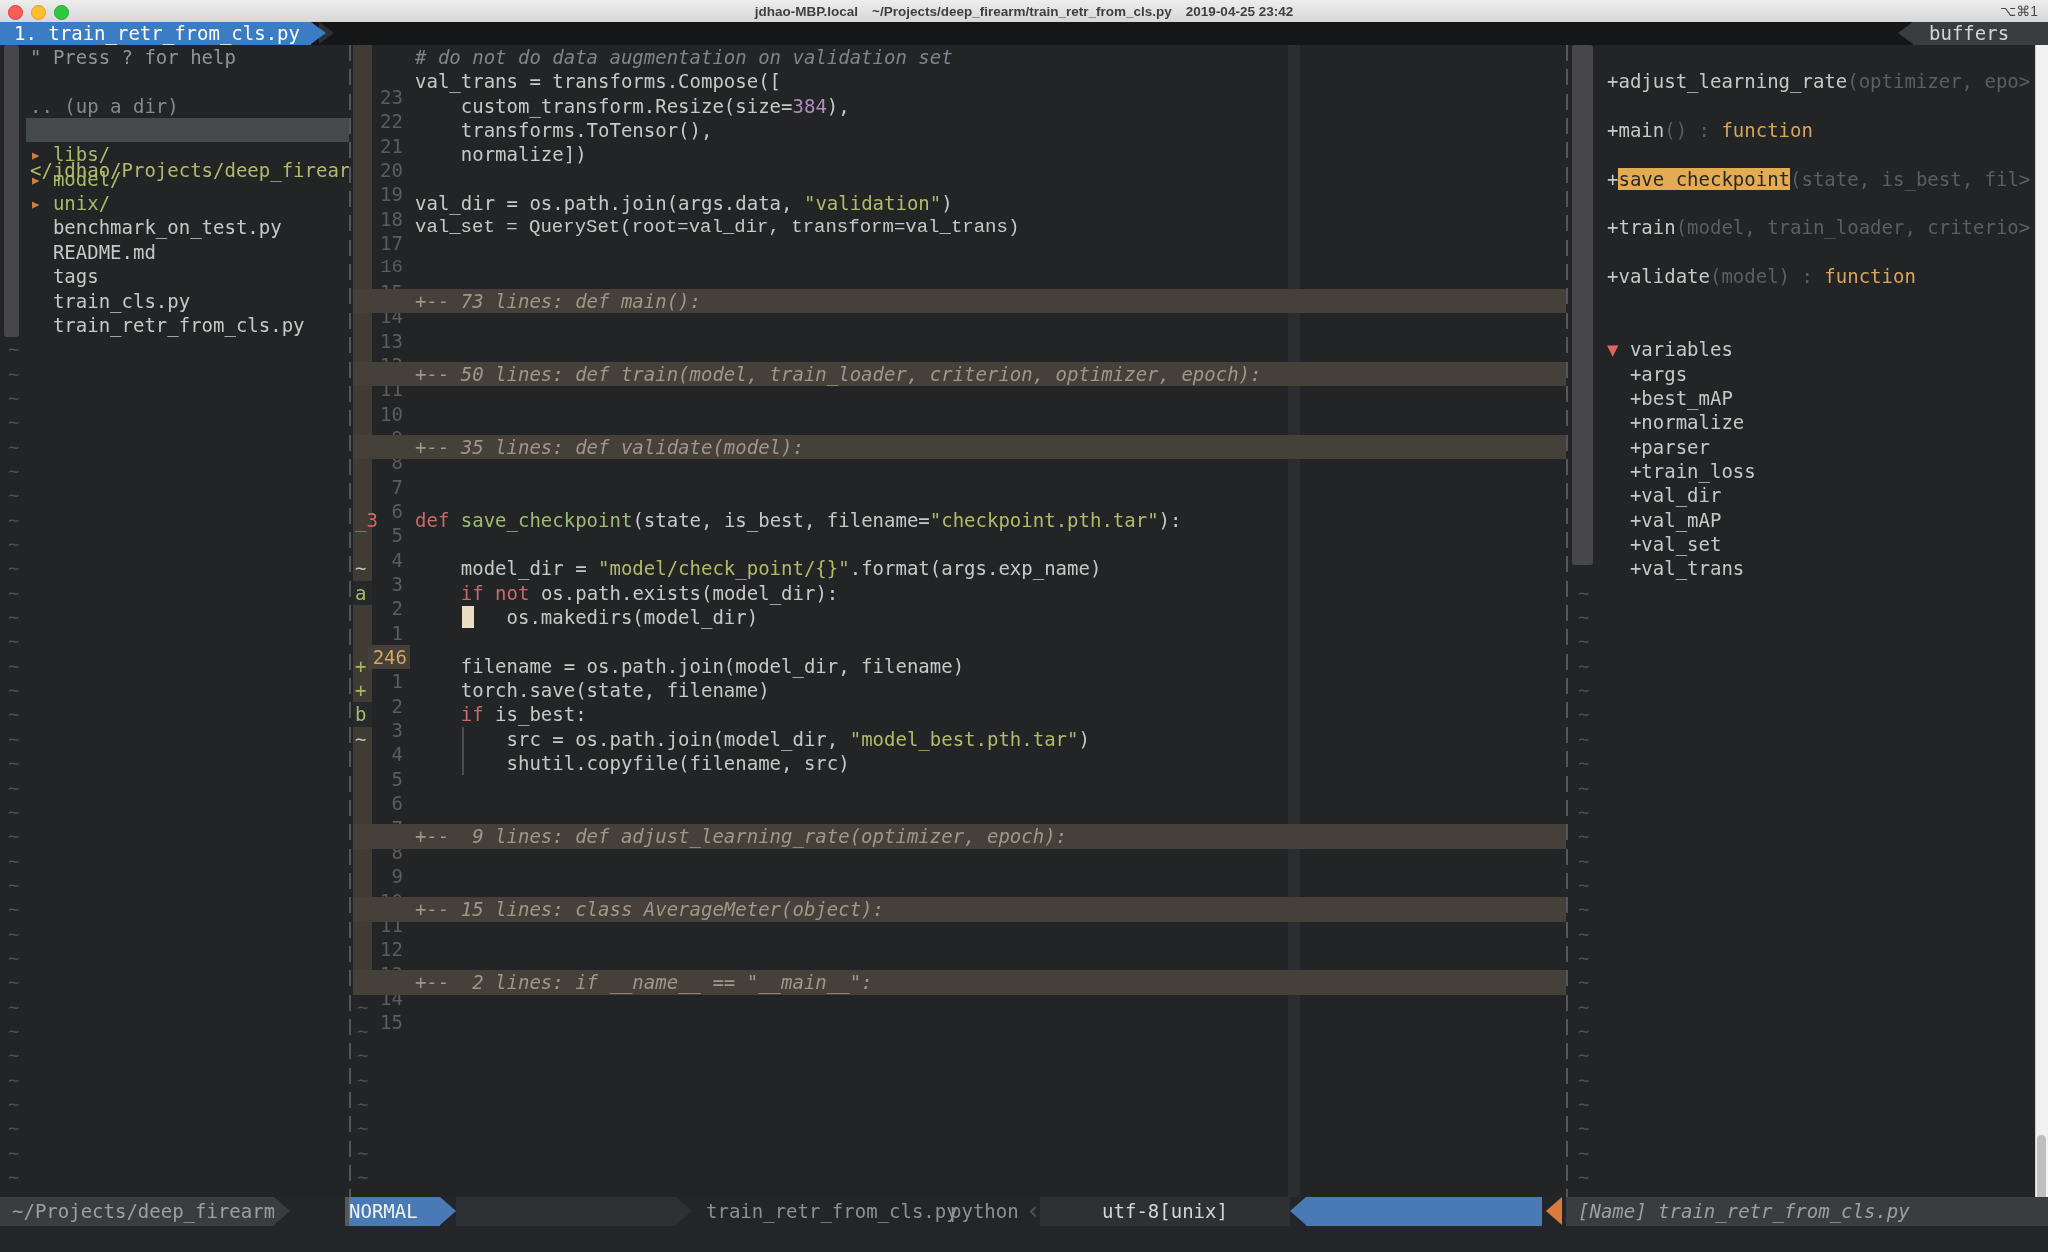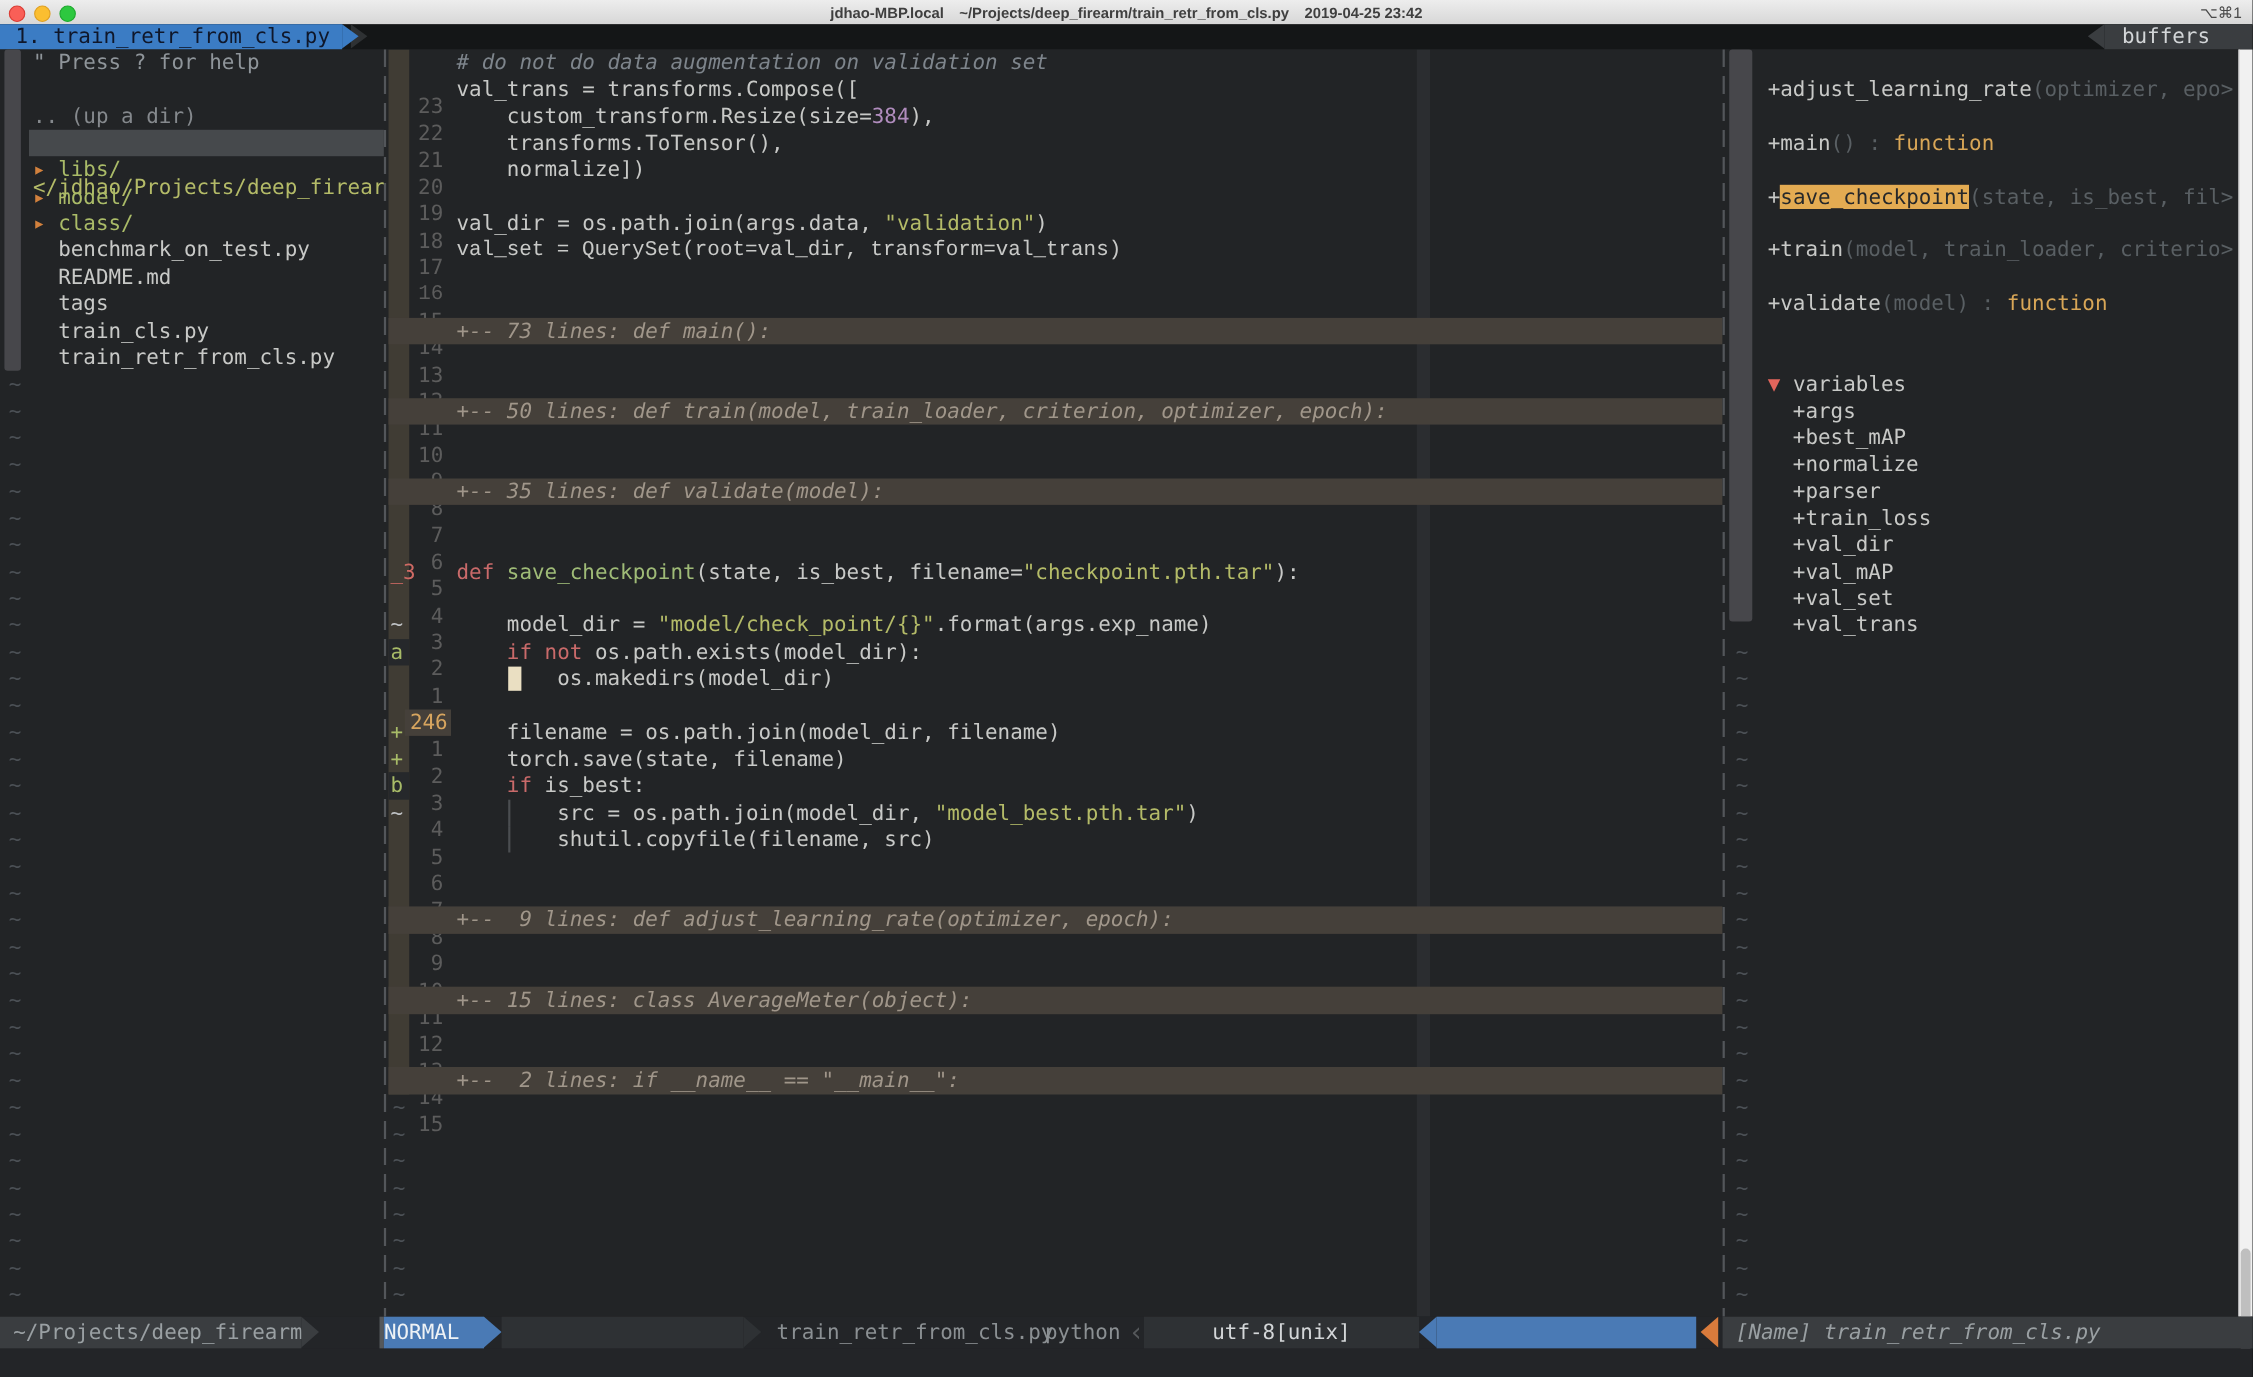--- a/index.html
+++ b/index.html
@@ -13,21 +13,21 @@
   .tl{width:13px;height:13px;border-radius:50%;}
   .tl.red{background:#f95f57;border:0.5px solid #da3c34;}
   .tl.yellow{background:#fbbe30;border:0.5px solid #dfa023;}
   .tl.green{background:#2dc83f;border:0.5px solid #1fa92f;}
   .title{position:absolute;left:0;right:0;top:0;height:22px;display:flex;
     justify-content:center;align-items:center;gap:14px;font-weight:bold;color:#3f3f3f;}
   .shortcut{position:absolute;right:10px;top:3px;font-size:14px;color:#4a4a4a;}
   
   .tabline{position:absolute;left:0;top:22px;width:2048px;height:23px;background:#141617;}
   .tab-active{position:absolute;left:0;top:0;height:23px;width:311px;
-    background:var(--tabBlue);color:#0f172a;font-size:19px;line-height:23px;padding-left:14px;box-sizing:border-box;white-space:pre;}
+    background:var(--tabBlue);color:#ffffff;font-size:19px;line-height:23px;padding-left:14px;box-sizing:border-box;white-space:pre;}
   .tab-arrow-dark{position:absolute;left:319px;top:0;width:0;height:0;
     border-top:11.5px solid transparent;border-bottom:11.5px solid transparent;border-left:15px solid #2e3133;}
   .tab-arrow{position:absolute;left:311px;top:0;width:0;height:0;
     border-top:11.5px solid transparent;border-bottom:11.5px solid transparent;border-left:15px solid var(--tabBlue);}
   .buffers-notch{position:absolute;left:1898px;top:0;width:0;height:0;
     border-top:11.5px solid transparent;border-bottom:11.5px solid transparent;border-right:15px solid #3a3d40;}
   .buffers-seg{position:absolute;left:1913px;top:0;height:23px;width:135px;background:#3a3d40;
     color:#d3d6d8;font-size:19px;line-height:23px;padding-left:16px;box-sizing:border-box;}
   
   .workspace{position:absolute;left:0;top:45px;width:2048px;height:1152px;background:var(--bg);}
@@ -113,21 +113,21 @@
   </div>
 
   <div class="workspace">
     <div id="nerdtree" class="pane">
         <div class="row" style="top: 0px;"><span style="position: absolute; left: 30px; white-space: pre;"><span class="tk-help">" Press ? for help</span></span></div>
         <div class="row" style="top: 24.35px;"><span style="position: absolute; left: 30px; white-space: pre;"></span></div>
         <div class="row" style="top: 48.7px;"><span style="position: absolute; left: 30px; white-space: pre;"><span class="tk-updir">.. (up a dir)</span></span></div>
         <div class="row hl" style="top: 73.05px;"><span style="position: absolute; left: 30px; white-space: pre; margin-top: 40px;"><span class="tk-rootpath">&lt;/jdhao/Projects/deep_firear</span></span></div>
         <div class="row" style="top: 97.4px;"><span style="position: absolute; left: 30px; white-space: pre;"><span class="tk-arrow">▸ </span><span class="tk-dir">libs/</span></span></div>
         <div class="row" style="top: 121.75px;"><span style="position: absolute; left: 30px; white-space: pre;"><span class="tk-arrow">▸ </span><span class="tk-dir">model/</span></span></div>
-        <div class="row" style="top: 146.1px;"><span style="position: absolute; left: 30px; white-space: pre;"><span class="tk-arrow">▸ </span><span class="tk-dir">class/</span></span></div>
+        <div class="row" style="top: 146.1px;"><span style="position: absolute; left: 30px; white-space: pre;"><span class="tk-arrow">▸ </span><span class="tk-dir">unix/</span></span></div>
         <div class="row" style="top: 170.45px;"><span style="position: absolute; left: 30px; white-space: pre;"><span class="tk-file">  benchmark_on_test.py</span></span></div>
         <div class="row" style="top: 194.8px;"><span style="position: absolute; left: 30px; white-space: pre;"><span class="tk-file">  README.md</span></span></div>
         <div class="row" style="top: 219.15px;"><span style="position: absolute; left: 30px; white-space: pre;"><span class="tk-file">  tags</span></span></div>
         <div class="row" style="top: 243.5px;"><span style="position: absolute; left: 30px; white-space: pre;"><span class="tk-file">  train_cls.py</span></span></div>
         <div class="row" style="top: 267.85px;"><span style="position: absolute; left: 30px; white-space: pre;"><span class="tk-file">  train_retr_from_cls.py</span></span></div>
         <div class="row" style="top: 292.2px;"><span style="position: absolute; left: 8px; white-space: pre;"><span class="tk-tilde">~</span></span></div>
         <div class="row" style="top: 316.55px;"><span style="position: absolute; left: 8px; white-space: pre;"><span class="tk-tilde">~</span></span></div>
         <div class="row" style="top: 340.9px;"><span style="position: absolute; left: 8px; white-space: pre;"><span class="tk-tilde">~</span></span></div>
         <div class="row" style="top: 365.25px;"><span style="position: absolute; left: 8px; white-space: pre;"><span class="tk-tilde">~</span></span></div>
         <div class="row" style="top: 389.6px;"><span style="position: absolute; left: 8px; white-space: pre;"><span class="tk-tilde">~</span></span></div>

